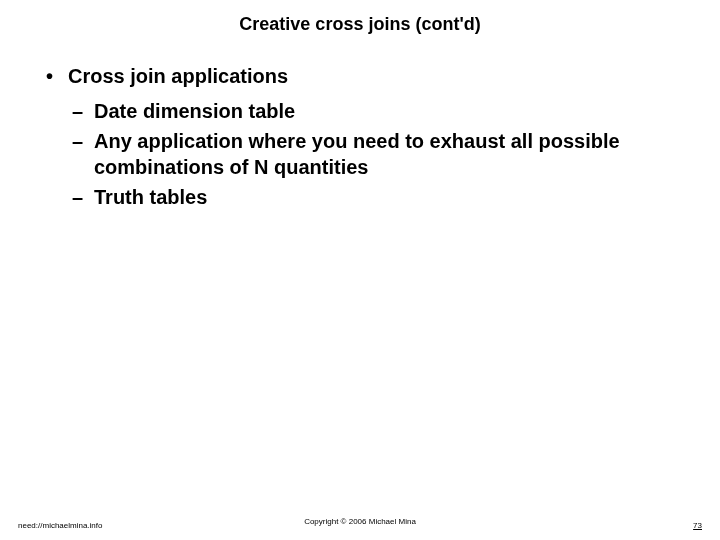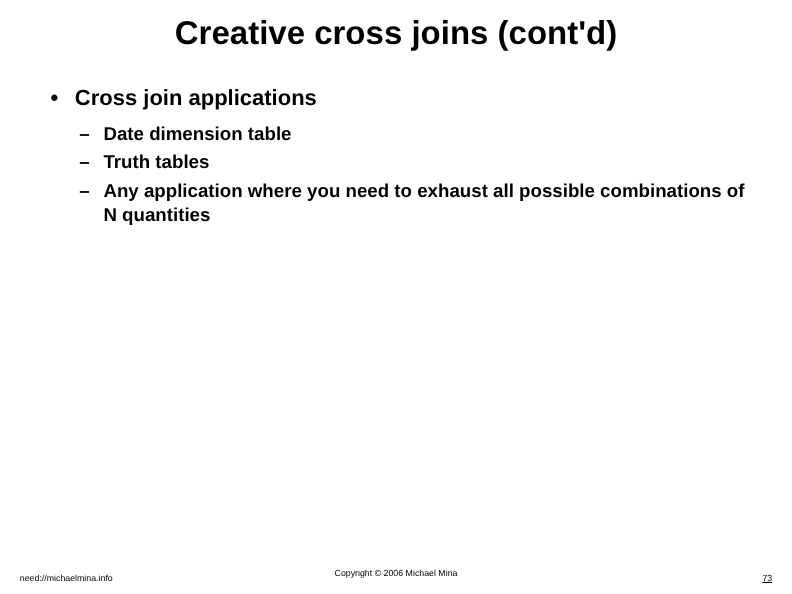--- a/index.html
+++ b/index.html
@@ -1,45 +1,45 @@
 <!DOCTYPE html>
 <html><head>
 <meta charset="utf-8">
 <style>
   * { margin: 0; padding: 0; box-sizing: border-box; }
   html, body { width: 720px; height: 540px; background: #fff; font-family: Arial, Helvetica, sans-serif; color: #000; }
   .slide { position: relative; width: 720px; height: 540px; }
-  .title { text-align: center; font-weight: bold; font-size: 30px; padding-top: 14px; }
+  .title { text-align: center; font-weight: bold; font-size: 18px; padding-top: 14px; }
   .content { padding: 30px 40px 0 40px; }
   .lvl1 { list-style: none; }
   .lvl1 > li { position: relative; padding-left: 28px; font-size: 20px; font-weight: bold; margin-bottom: 12px; }
   .lvl1 > li::before { content: "•"; position: absolute; left: 6px; top: 0; font-size: 20px; }
   .lvl2 { list-style: none; margin-top: 10px; }
-  .lvl2 > li { position: relative; padding-left: 26px; font-size: 17px; font-weight: bold; line-height: 1.3; margin-bottom: 4px; }
+  .lvl2 > li { position: relative; padding-left: 26px; font-size: 20px; font-weight: bold; line-height: 1.3; margin-bottom: 4px; }
   .lvl2 > li::before { content: "–"; position: absolute; left: 4px; top: 0; }
   .footer { position: absolute; bottom: 10px; left: 0; width: 100%; font-size: 8px; }
   .footer-left { position: absolute; left: 18px; bottom: 0; }
   .footer-center { position: absolute; left: 0; width: 100%; text-align: center; bottom: 4px; }
   .footer-right { position: absolute; right: 18px; bottom: 0; text-decoration: underline; }
 </style>
 </head>
 <body>
 
 <div class="slide">
 
   <div class="title">Creative cross joins (cont'd)</div>
 
   <div class="content">
     <ul class="lvl1">
       <li>
         <span>Cross join applications</span>
         <ul class="lvl2">
           <li>Date dimension table</li>
+          <li>Any application where you need to exhaust all possible combinations of N quantities</li>
           <li>Truth tables</li>
-          <li>Any application where you need to exhaust all possible combinations of N quantities</li>
         </ul>
       </li>
     </ul>
   </div>
 
   <div class="footer">
     <div class="footer-left">need://michaelmina.info</div>
     <div class="footer-center">Copyright © 2006 Michael Mina</div>
     <div class="footer-right">73</div>
   </div>

